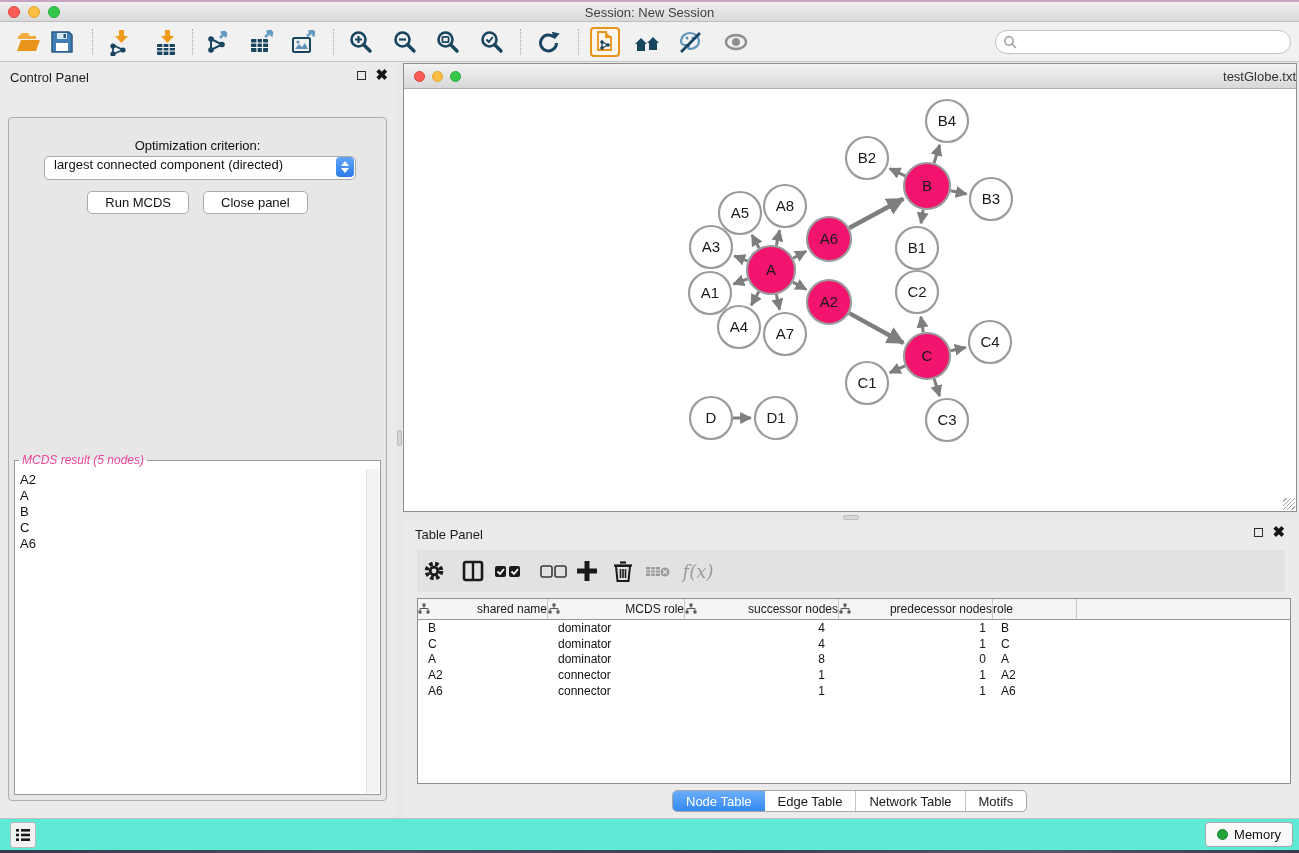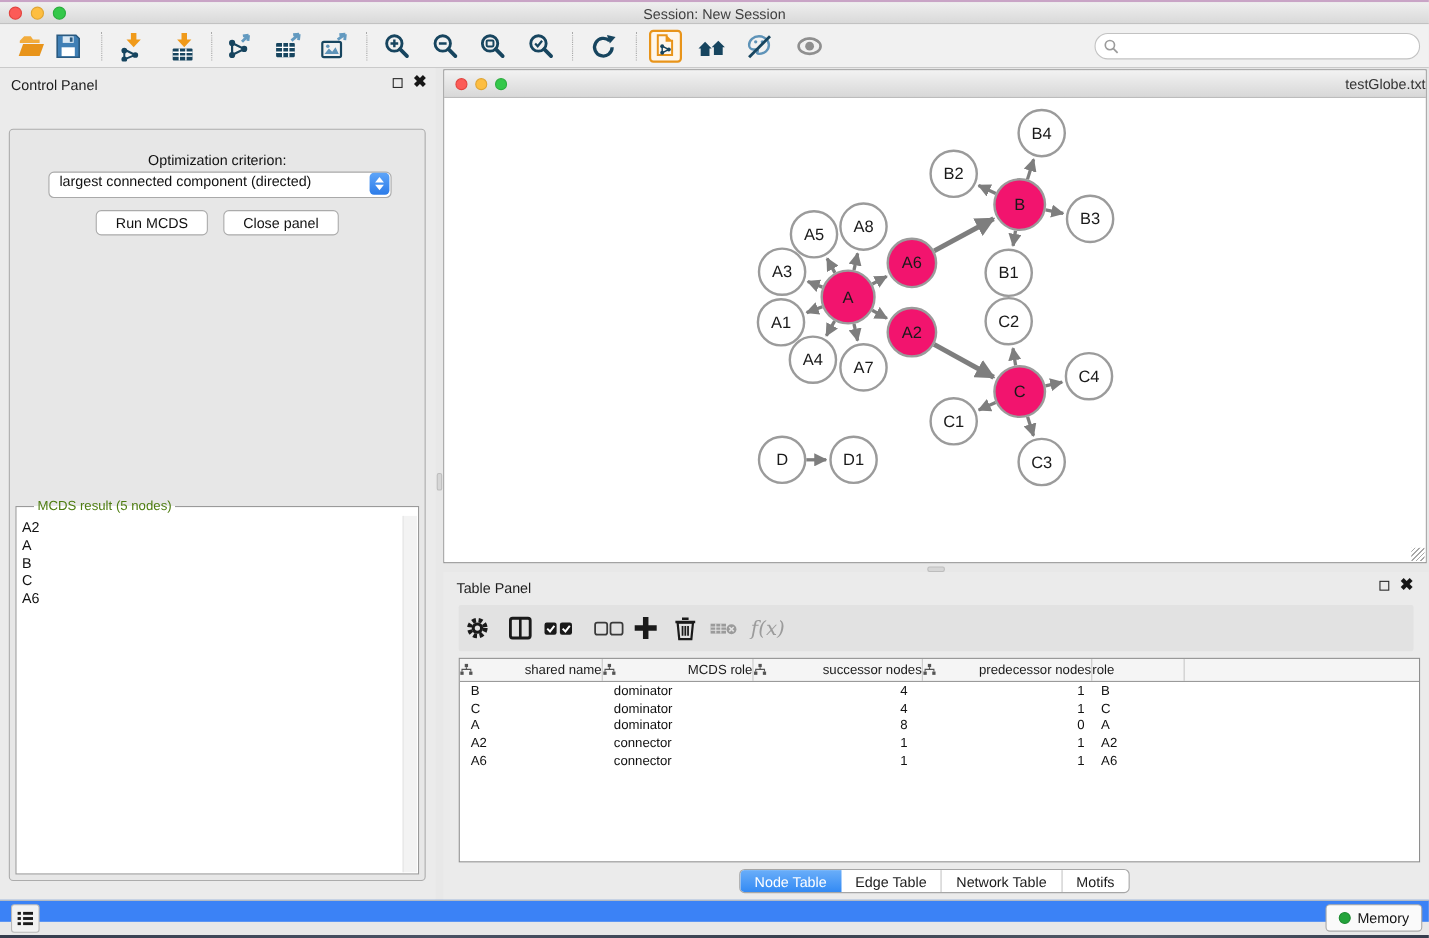--- a/index.html
+++ b/index.html
@@ -68,21 +68,21 @@
   .chev-up { width:0; height:0; border-left:4px solid transparent; border-right:4px solid transparent;
     border-bottom:5px solid #FFF; }
   .chev-dn { width:0; height:0; border-left:4px solid transparent; border-right:4px solid transparent;
     border-top:5px solid #FFF; }
   .btn-row { position:absolute; top:73px; left:0; right:0; display:flex; justify-content:center; gap:14px; }
   .btn { height:23px; background:#FFF; border:1px solid #ABABAB; border-radius:5px;
     font-size:13px; color:#111; padding:0 17px; font-family:"Liberation Sans",sans-serif; }
 
   .result-box { position:absolute; left:5px; top:335px; width:367px; height:342px;
     border:1px solid #9A9A9A; background:#FFF; }
-  .result-box legend { font-size:12px; color:#4d7c0f; margin-left:16px; padding:0 3px; background:transparent; }
+  .result-box legend { font-size:12px; color:#ec4899; margin-left:4px; padding:0 3px; background:transparent;font-style:italic; }
   .result-list-wrap { position:absolute; left:1px; right:1px; top:2px; bottom:1px; background:#FFF; }
   .result-list { list-style:none; padding:3px 0 0 4px; }
   .result-list li { font-size:13px; line-height:16px; color:#111; }
   .scroll-track { position:absolute; top:0; bottom:0; right:0; width:13px; background:#F3F3F3;
     border-left:1px solid #E4E4E4; }
 
   
   .grip-v { position:absolute; left:397px; top:368px; width:5px; height:16px;
     background:#D6D6D6; border:1px solid #BDBDBD; border-radius:2px; }
   .grip-h { position:absolute; left:843px; top:453px; width:16px; height:5px;
@@ -119,22 +119,22 @@
   .col0{width:130px}.col1{width:137px}.col2{width:154px}.col3{width:154px}.col4{width:84px}
   .fillc{flex:1}
   .t-row { display:flex; height:15.7px; align-items:center; }
   .td { font-size:12px; color:#111; overflow:hidden; white-space:nowrap; }
   .td.a-left10{padding-left:10px} .td.a-right14{text-align:right;padding-right:14px}
   .td.a-right7{text-align:right;padding-right:7px} .td.a-left8{padding-left:8px}
 
   .tp-tabs { position:absolute; left:269px; top:270px; }
 
   
-  .statusbar { position:absolute; left:0; top:818px; width:100%; height:20px;
-    background:#3b82f6; border-top:1px solid #C0C0C0; }
+  .statusbar { position:absolute; left:0; top:818px; width:100%; height:32px;
+    background:#5eead4; border-top:1px solid #C0C0C0; }
   .list-btn { position:absolute; left:10px; top:3px; width:26px; height:26px; background:#F2F2F2;
     border:1px solid #B9B9B9; border-radius:3px; display:flex; align-items:center; justify-content:center; }
   .memory-btn { position:absolute; right:6px; top:3px; height:25px; background:#FAFAFA;
     border:1px solid #A8A8A8; border-radius:4px; display:flex; align-items:center;
     gap:6px; padding:0 11px; font-size:13px; color:#111; font-family:"Liberation Sans",sans-serif; }
   .mem-dot { width:11px; height:11px; border-radius:50%; background:#23A33A; border:1px solid #1C8A30; }
 </style>
 </head>
 <body>
 

